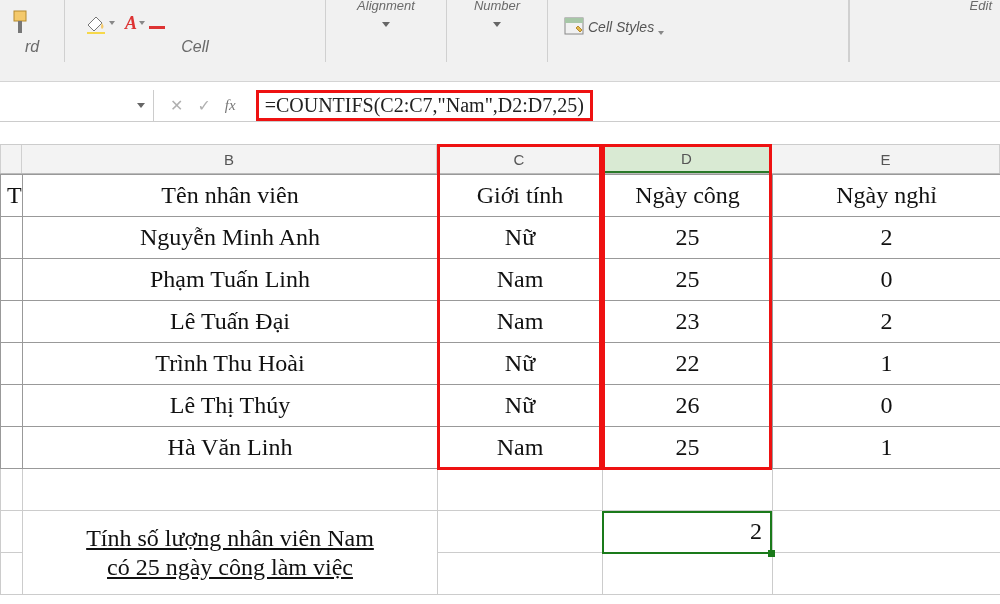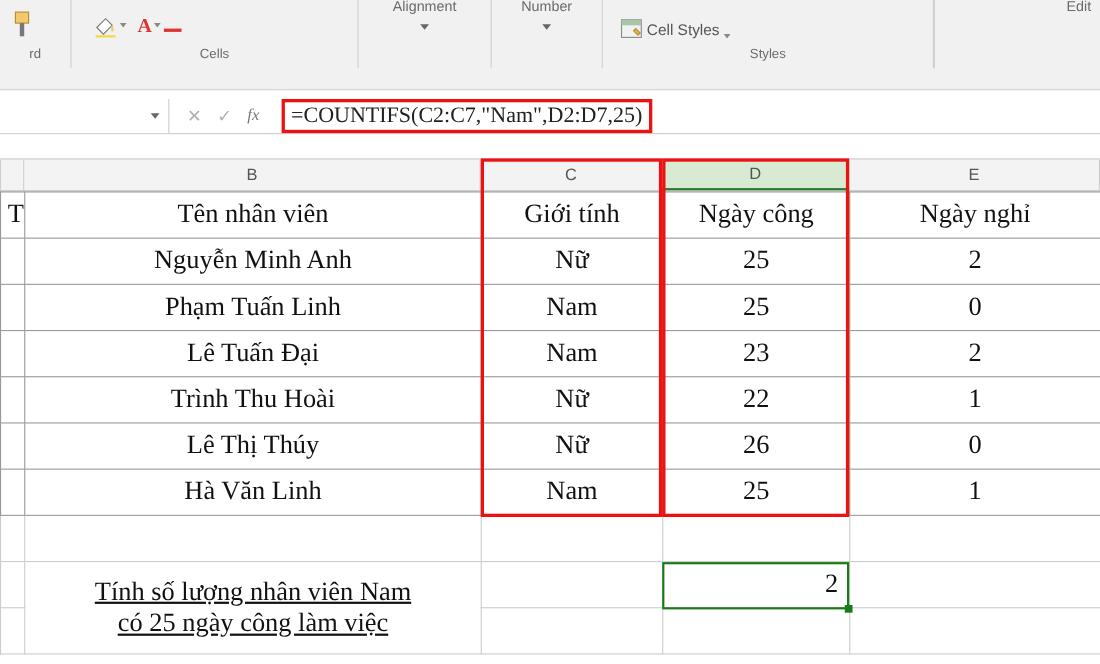--- a/index.html
+++ b/index.html
@@ -1,22 +1,22 @@
 <!DOCTYPE html>
 <html><head>
 <meta charset="utf-8">
 <style>
   * { box-sizing: border-box; margin: 0; padding: 0; }
   body { font-family: "Segoe UI", Tahoma, sans-serif; background: #fff; width: 1000px; height: 604px; overflow: hidden; font-size: 13px; color: #444; }
 
   .ribbon { background: #f1f1f1; border-bottom: 1px solid #d4d4d4; height: 82px; position: relative; }
-  .ribbon-label { position: absolute; bottom: 6px; font-size: 12px; color: #6a6a6a; width: 100%; text-align: center; }
+  .ribbon-label { position: absolute; bottom: 6px; font-size: 16px; color: #6a6a6a; width: 100%; text-align: center; }
   .ribbon-group { height: 100%; display: flex; align-items: center; gap: 6px; padding: 2px 10px 20px 10px; }
   .ribbon-divider { width: 1px; background: #d0d0d0; height: 100%; }
-  .ribbon-area { position: relative; height: 100%; display: flex; flex-direction: column; justify-content: flex-start; padding-top: 2px; }
+  .ribbon-area { position: relative; height: 100%; display: flex; flex-direction: column; justify-content: flex-start; padding-top: 2px; font-style: italic; }
   .cell-styles-btn { display: flex; align-items: flex-end; gap: 4px; font-size: 14px; color: #555; padding: 4px 6px; cursor: pointer; }
 
   .name-formula-row { display: flex; align-items: stretch; height: 32px; border-bottom: 1px solid #ccc; background: #fff; position: relative; margin-top: 8px; }
   .name-box { width: 154px; border-right: 1px solid #ccc; display: flex; align-items: center; justify-content: flex-end; padding: 0 8px; position: relative; background:#fff; }
   .fx-controls { display: flex; align-items: center; gap: 14px; padding: 0 16px; color: #b0b0b0; font-size: 14px; }
   .fx-label { font-style: italic; font-family: "Times New Roman", serif; color: #777; font-size: 15px; }
   .formula-bar { flex: 1; display: flex; align-items: center; font-family: "Times New Roman", serif; font-size: 20px; color: #222; padding-left: 10px; }
   .formula-highlight { border: 3px solid #e11; padding: 1px 6px; margin-left: -6px; }
 
   .spacer-above-grid { height: 22px; background:#fff; }
@@ -75,21 +75,21 @@
           <span class="small-caret"></span>
         </span>
         <span style="display:flex;align-items:center;gap:2px;">
           <span style="font-family:'Times New Roman',serif;font-size:18px;color:#d33;font-weight:bold;">A</span>
           <span class="small-caret"></span>
         </span>
         <div style="position:absolute;left:0;bottom:-1px;width:100%;height:1px;"></div>
       </div>
 
       <div style="border-bottom:3px solid #d33; width:16px; position:absolute; left:84px; top:26px;"></div>
-      <div class="ribbon-label">Cells</div>
+      <div class="ribbon-label">Cell</div>
     </div>
     <div class="ribbon-divider"></div>
 
     <div class="ribbon-area" style="width:120px; align-items:center;">
       <div style="color:#6a6a6a; font-size:13px; text-align:center; width:100%; position:absolute; top:-2px;">Alignment</div>
       <div style="position:absolute; top:16px; left:50%; transform:translateX(-50%);"><span class="caret"></span></div>
     </div>
     <div class="ribbon-divider"></div>
 
     <div class="ribbon-area" style="width:100px; align-items:center;">
@@ -103,21 +103,20 @@
         <div class="cell-styles-btn">
           <svg width="20" height="18" viewBox="0 0 20 18">
               <rect x="1" y="1" width="18" height="16" fill="none" stroke="#888"></rect>
               <rect x="1" y="1" width="18" height="5" fill="#a7c7a7"></rect>
               <path d="M14 9 L18 13 L16 15 L12 11 Z" fill="#e2b84a" stroke="#b58a2e"></path>
             </svg>
           <span>Cell Styles</span>
           <span class="small-caret"></span>
         </div>
       </div>
-      <div class="ribbon-label">Styles</div>
     </div>
     <div class="ribbon-divider"></div>
 
     <div class="ribbon-divider"></div>
 
     <div class="ribbon-area" style="flex:1;">
       <div style="color:#6a6a6a; font-size:13px; position:absolute; top:-2px; right:8px;">Edit</div>
     </div>
   </div>
 </div>

